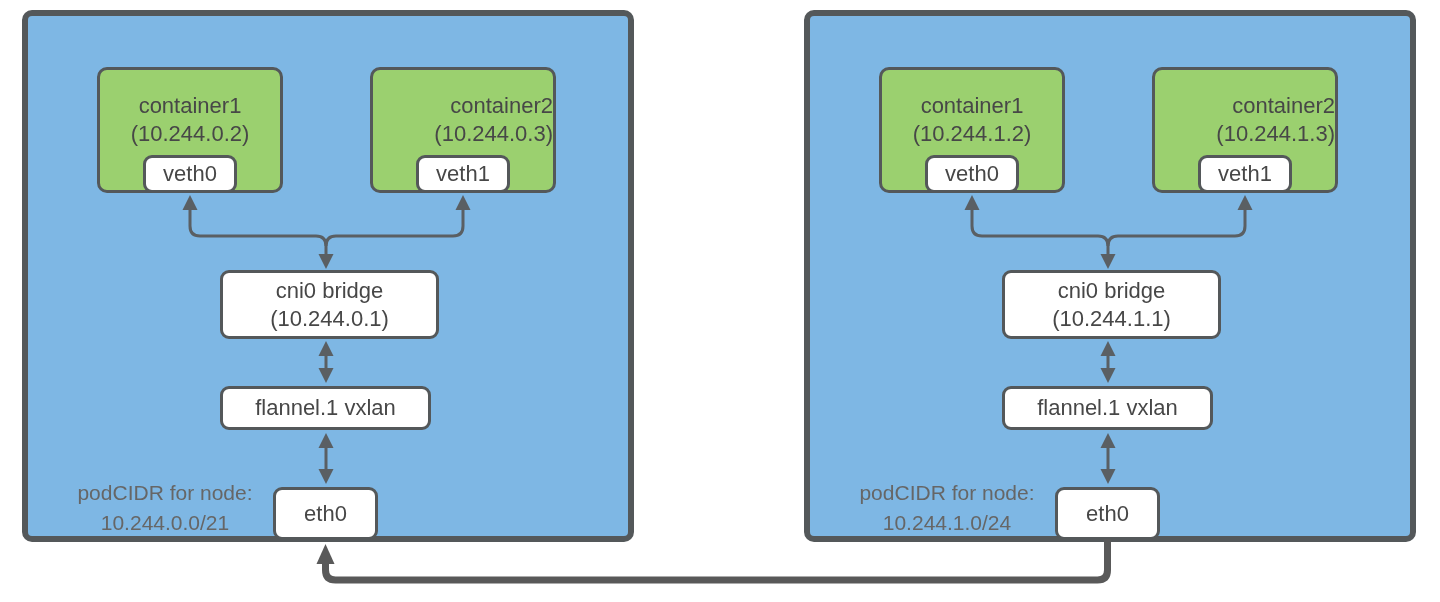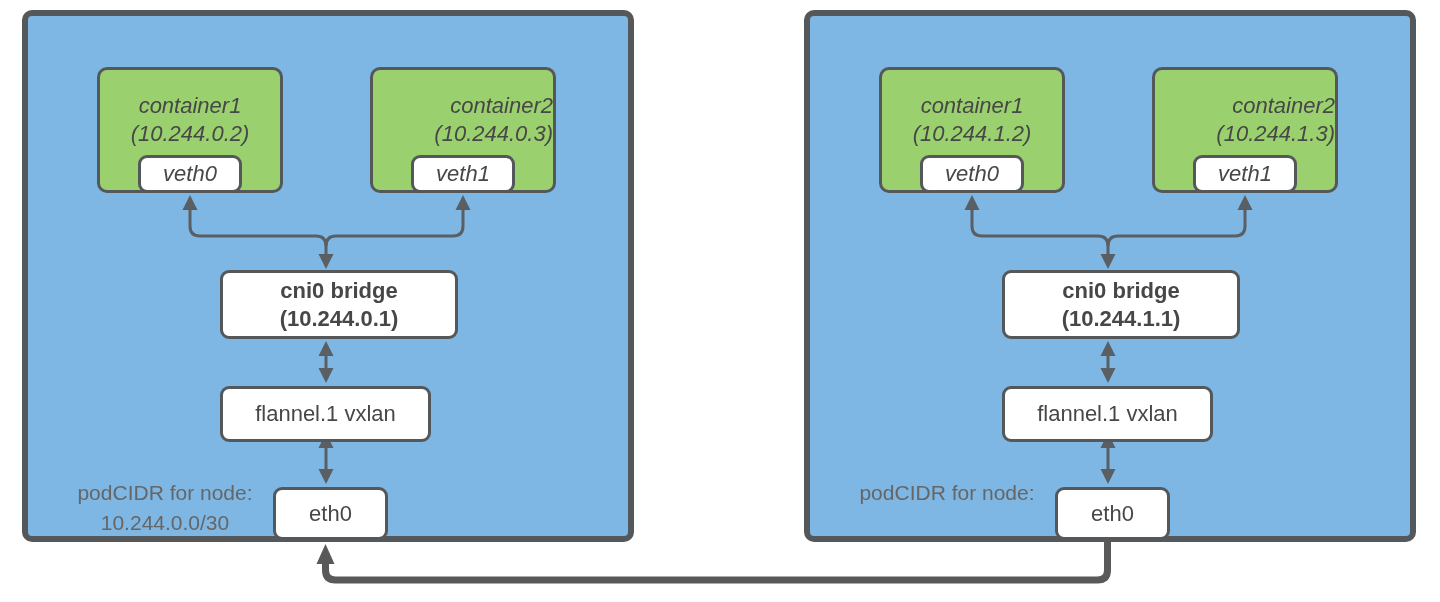--- a/index.html
+++ b/index.html
@@ -37,45 +37,45 @@
   .wires path{stroke:var(--arrow);stroke-width:3;fill:none;}
   .wires line{stroke:var(--arrow);stroke-width:3;}
   .wires polygon{fill:var(--arrow);}
   .cbox{
     position:absolute;width:186px;height:126px;top:51px;
     background:var(--container-fill);
     border:3px solid var(--box-border);
     border-radius:10px;
     display:flex;flex-direction:column;align-items:center;
     padding-top:22px;
-    color:var(--label-text);font-size:22px;line-height:28px;font-style:italic;
+    color:var(--label-text);font-size:22px;line-height:28px;
   }
   .cbox-1{left:69px;}
   .cbox-2{left:342px;align-items:flex-end;}
   .veth{
     position:absolute;bottom:-3px;left:50%;transform:translateX(-50%);
-    width:104px;height:38px;
+    width:94px;height:38px;
     background:var(--box-fill);
     border:3px solid var(--box-border);
     border-radius:9px;
     display:flex;align-items:center;justify-content:center;
     color:var(--label-text);font-size:22px;
   }
   .wbox{
     position:absolute;
     background:var(--box-fill);
     border:3px solid var(--box-border);
     border-radius:9px;
     display:flex;flex-direction:column;align-items:center;justify-content:center;
     color:var(--label-text);font-size:22px;line-height:28px;
     text-align:center;
   }
-  .bridge{left:192px;top:254px;width:238px;height:69px;font-weight:bold;}
-  .vxlan{left:192px;top:370px;width:211px;height:56px;}
-  .eth{left:245px;top:471px;width:115px;height:53px;z-index:4;}
+  .bridge{left:192px;top:254px;width:219px;height:69px;}
+  .vxlan{left:192px;top:370px;width:211px;height:44px;}
+  .eth{left:245px;top:471px;width:105px;height:53px;z-index:4;}
   .podcidr{
     position:absolute;left:2px;top:462px;width:270px;
     text-align:center;color:var(--cidr-text);
     font-size:21px;line-height:30px;
   }
   .link-layer{
     position:absolute;left:0;top:0;width:1440px;height:602px;
     z-index:3;pointer-events:none;
   }
   .link-layer path{stroke:var(--link);stroke-width:7;fill:none;}
@@ -111,21 +111,21 @@
       <div class="veth">veth1</div>
     </div>
     <div class="wbox bridge">
       <div>cni0 bridge</div>
       <div>(10.244.0.1)</div>
     </div>
     <div class="wbox vxlan">flannel.1 vxlan</div>
     <div class="wbox eth">eth0</div>
     <div class="podcidr">
       <div>podCIDR for node:</div>
-      <div>10.244.0.0/30</div>
+      <div>10.244.0.0/21</div>
     </div>
   </div>
 
   <div class="node node-right">
     <svg class="wires" viewBox="0 0 612 532">
       <path d="M168 198 V216 Q168 226 178 226 H294 Q304 226 304 236 V250"></path>
       <path d="M441 198 V216 Q441 226 431 226 H314 Q304 226 304 236"></path>
       <polygon points="168,185 160.5,200 175.5,200"></polygon>
       <polygon points="441,185 433.5,200 448.5,200"></polygon>
       <polygon points="304,259 296.5,244 311.5,244"></polygon>
@@ -147,20 +147,21 @@
       <div class="veth">veth1</div>
     </div>
     <div class="wbox bridge">
       <div>cni0 bridge</div>
       <div>(10.244.1.1)</div>
     </div>
     <div class="wbox vxlan">flannel.1 vxlan</div>
     <div class="wbox eth">eth0</div>
     <div class="podcidr">
       <div>podCIDR for node:</div>
+      <div>10.244.1.0/24</div>
     </div>
   </div>
 
   <svg class="link-layer" viewBox="0 0 1440 602">
     <path d="M1107.5 539 V570 Q1107.5 580 1097.5 580 H335.5 Q325.5 580 325.5 570 V562"></path>
     <polygon points="325.5,544 316.5,564 334.5,564"></polygon>
   </svg>
 
 </div>
 

